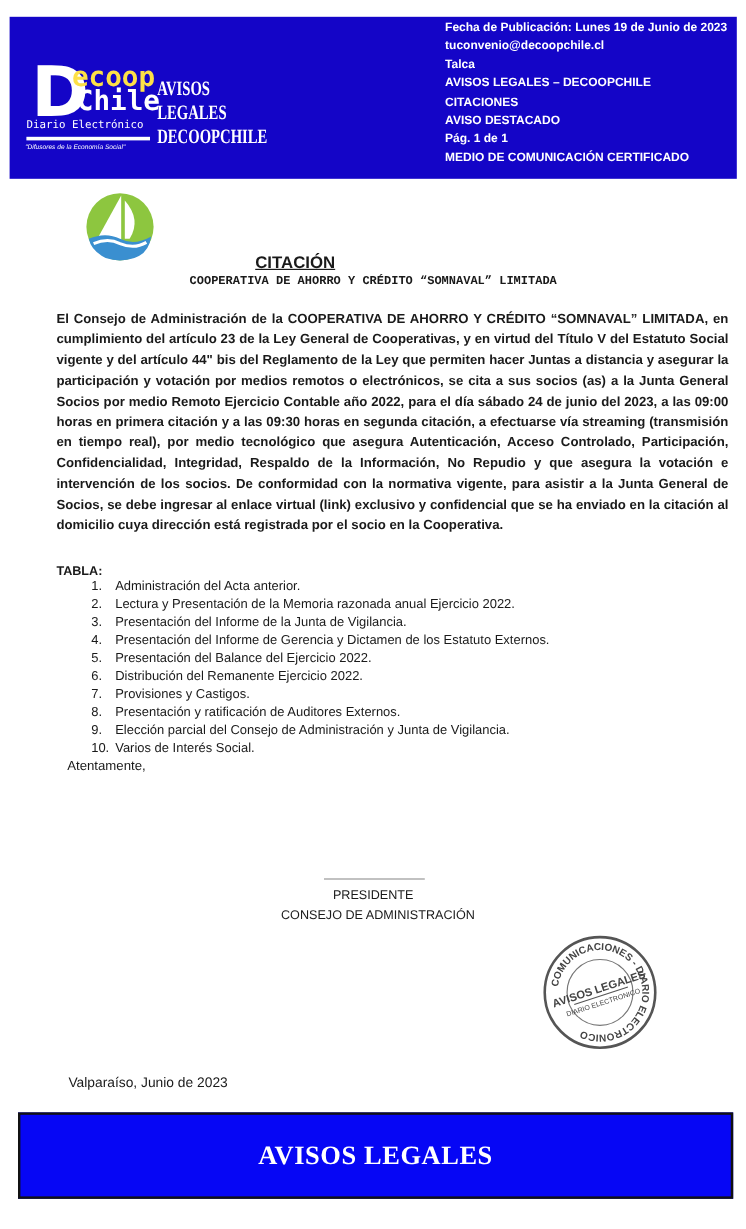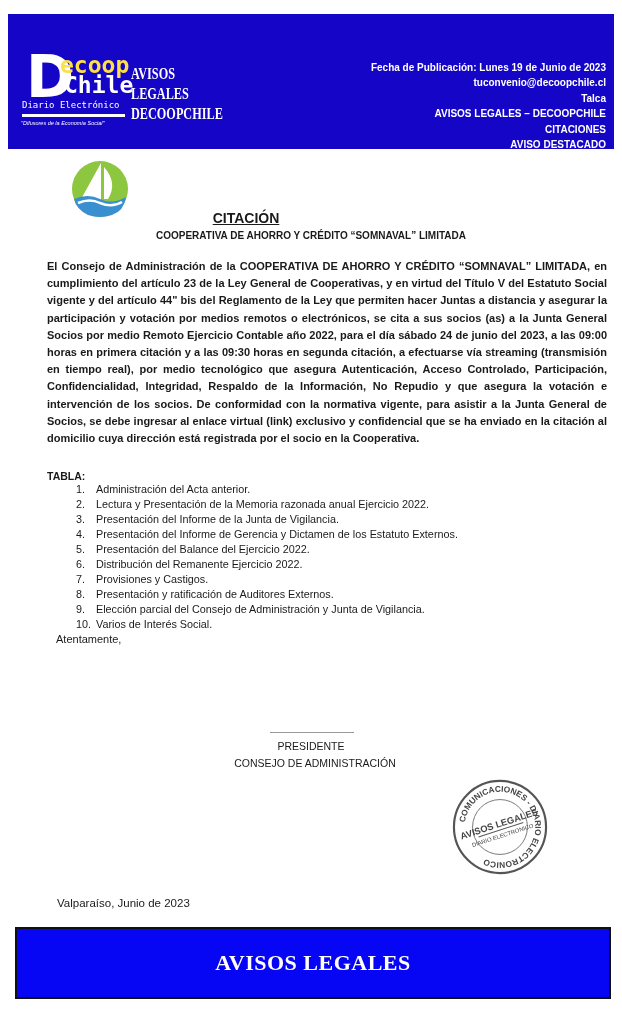--- a/index.html
+++ b/index.html
@@ -5,24 +5,24 @@
   html, body { margin: 0; padding: 0; background: #ffffff; }
   body { width: 622px; height: 1024px; position: relative; overflow: hidden; font-family: "Liberation Sans", sans-serif; color: #1a1a1a; }
   .header { position: absolute; left: 8px; top: 14px; width: 606px; height: 135px; background: #1405c7; color: #fff; }
   .logo-d { position: absolute; left: 18px; top: 34px; font-family: "DejaVu Sans", sans-serif; font-weight: bold; font-size: 58px; line-height: 58px; color: #fff; }
   .logo-ecoop { position: absolute; left: 52px; top: 40px; font-family: "DejaVu Sans Mono", monospace; font-weight: bold; font-size: 23px; line-height: 22px; color: #fde047; }
   .logo-chile { position: absolute; left: 56px; top: 60px; font-family: "DejaVu Sans Mono", monospace; font-weight: bold; font-size: 23px; line-height: 22px; color: #fff; }
   .logo-diario { position: absolute; left: 14px; top: 86px; font-family: "DejaVu Sans Mono", monospace; font-size: 9px; color: #fff; }
   .logo-line { position: absolute; left: 14px; top: 100px; width: 103px; height: 3px; background: #fff; }
   .logo-tag { position: absolute; left: 13px; top: 106px; font-size: 5.5px; font-style: italic; color: #fff; }
   .brand-title { position: absolute; left: 123px; top: 50px; font-family: "Liberation Serif", serif; font-weight: bold; font-size: 17px; line-height: 20px; color: #fff; transform: scaleX(0.72); transform-origin: left top; }
-  .header-info { position: absolute; right: 8px; top: 2px; text-align: right; font-size: 10px; font-weight: bold; line-height: 15.4px; margin-top: 44px; }
+  .header-info { position: absolute; right: 8px; top: 2px; font-size: 10px; font-weight: bold; line-height: 15.4px; }
   .org-logo { position: absolute; left: 68px; top: 155px; width: 64px; height: 64px; }
   .title { position: absolute; left: 0; width: 492px; top: 210px; text-align: center; font-weight: bold; font-size: 14px; text-decoration: underline; }
-  .subtitle { position: absolute; left: 0; width: 622px; top: 230px; text-align: center; font-weight: bold; font-size: 10px; }
+  .subtitle { position: absolute; left: 0; width: 622px; top: 230px; text-align: center; font-weight: bold; font-size: 10px; font-family: Liberation Mono, monospace; }
   .body-text { position: absolute; left: 47px; top: 258px; width: 560px; font-size: 11px; line-height: 17.2px; text-align: justify; font-weight: bold; }
   .tabla-label { position: absolute; left: 47px; top: 458px; font-size: 10.5px; font-weight: bold; margin-top: 12px; }
   .agenda { position: absolute; left: 76px; top: 482px; margin: 0; padding: 0; list-style: none; font-size: 10.8px; line-height: 15px; }
   .agenda li { display: flex; }
   .agenda .num { width: 20px; }
   .closing { position: absolute; left: 56px; top: 633px; font-size: 11px; }
   .sig-line { position: absolute; left: 270px; top: 732px; width: 84px; border-top: 1px solid #999; }
   .sig-role { position: absolute; left: 0; width: 622px; top: 738px; text-align: center; font-size: 10.5px; line-height: 17px; }
   .sig-org { position: absolute; left: 0; width: 630px; top: 755px; text-align: center; font-size: 10.5px; line-height: 17px; }
   .stamp { position: absolute; left: 451px; top: 778px; width: 98px; height: 98px; }

